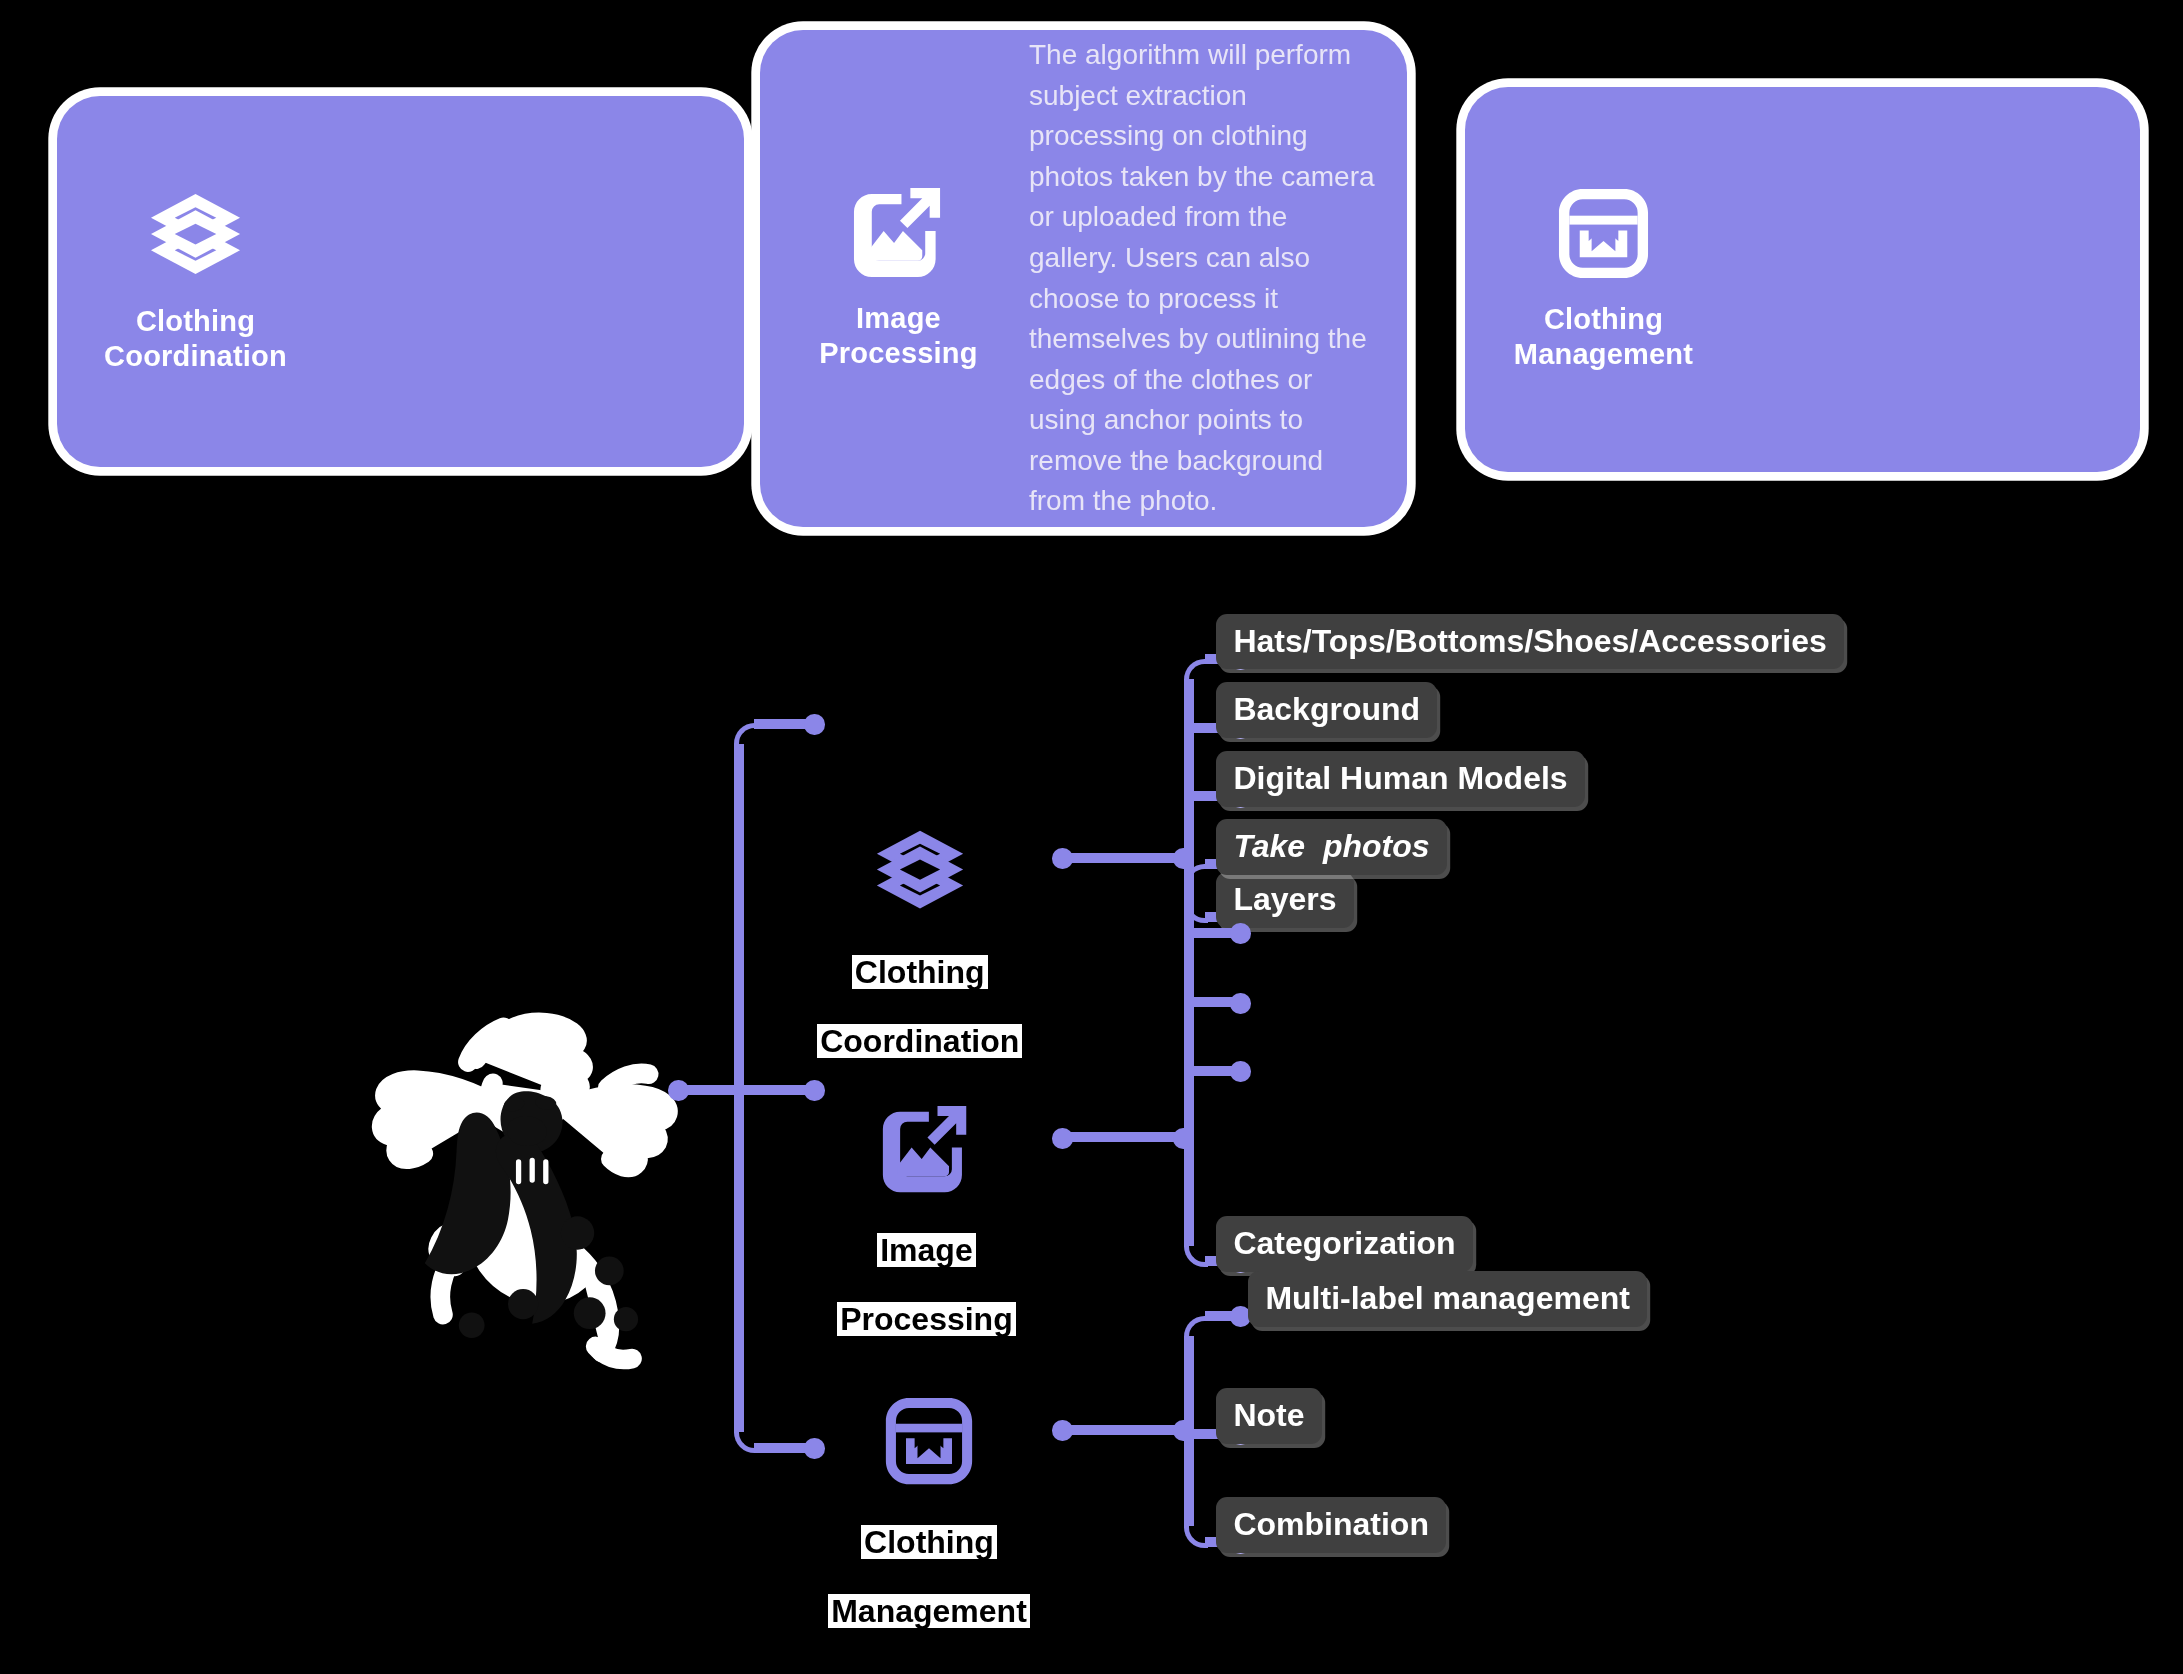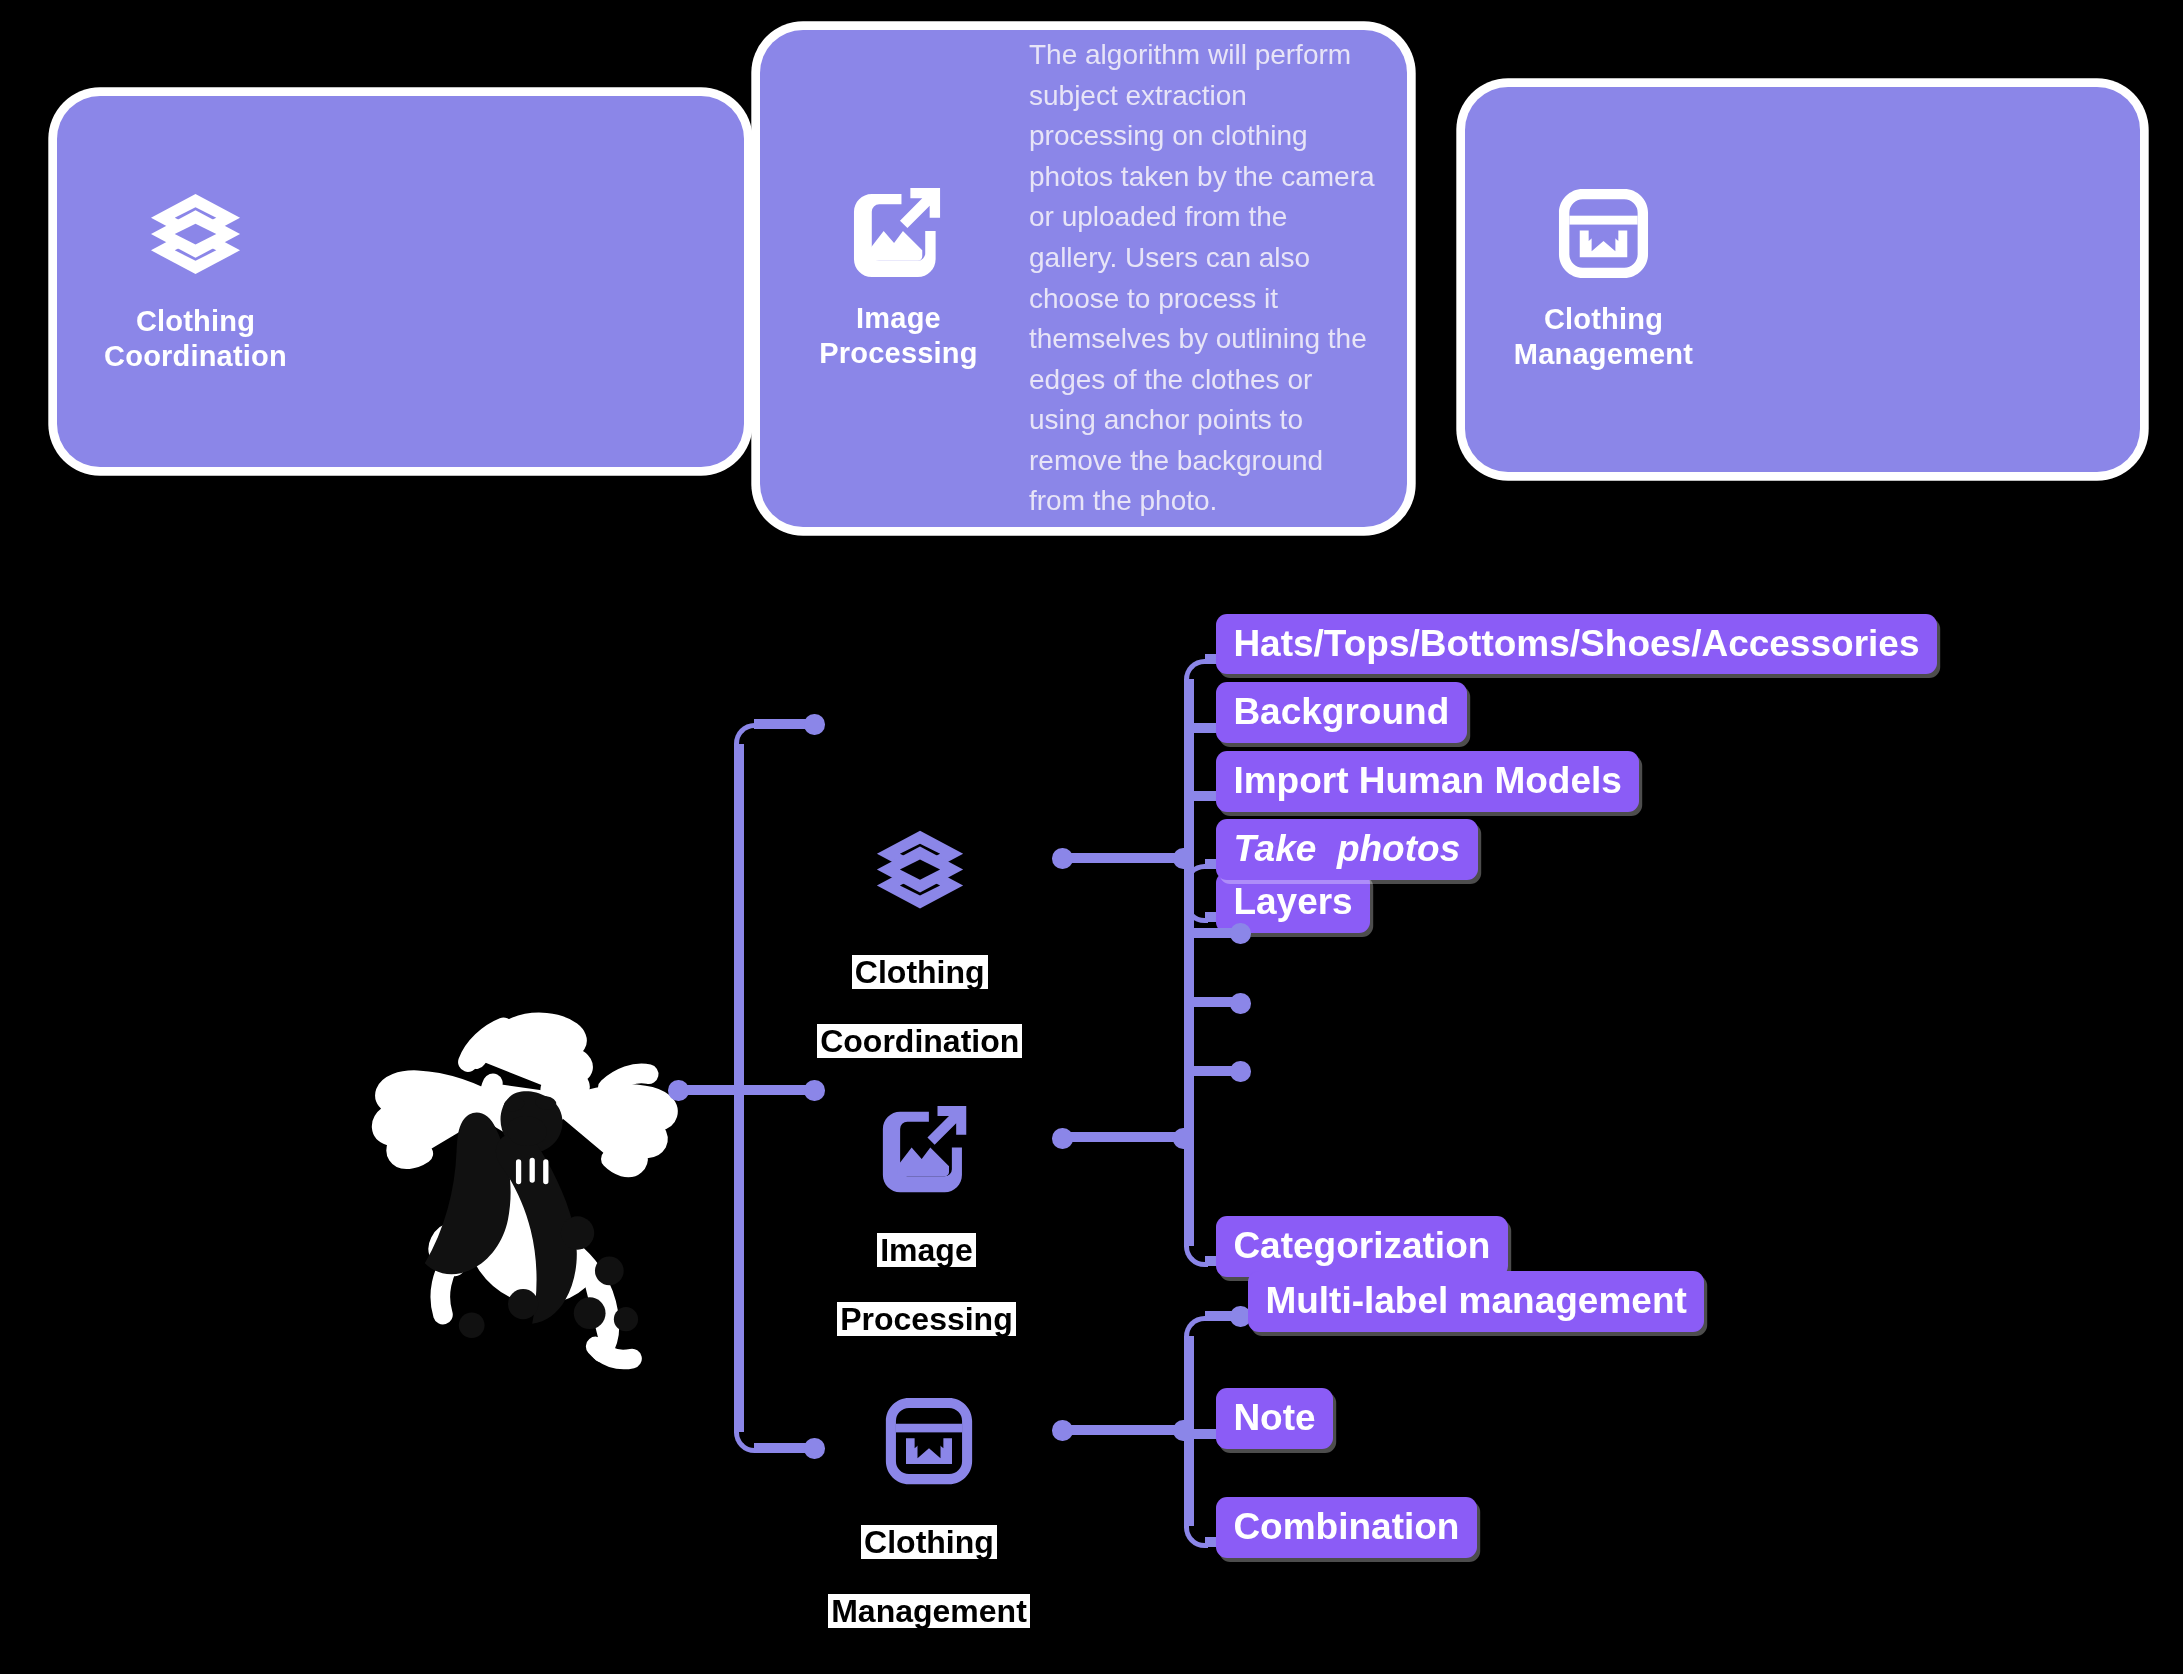--- a/index.html
+++ b/index.html
@@ -68,24 +68,24 @@
   }
   .node-label span{ background:#fff; display:inline-block; padding:0 3.2px; }
 
   #node-coordination{ left:817px; top:209px; }
   #node-processing  { left:837px; top:487px; }
   #node-management  { left:828px; top:779px; }
 
   
   .chip{
     position:absolute;
-    background:#8b5cf6;
+    background:#404040;
     border-radius:11px;
     color:#ffffff;
-    font-size:37px;
+    font-size:32px;
     font-weight:bold;
     line-height:1;
     padding:11px 17.4px 12.6px 17.4px;
     white-space:pre;
     box-shadow:3.2px 4px 0 rgba(255,255,255,.30);
   }
 
   
   .ln{ position:absolute; background:#8b86e8; }
   .dot{ position:absolute; width:20.5px; height:20.5px; border-radius:50%; background:#8b86e8; }
@@ -212,21 +212,21 @@
   <div class="dot" style="left:1230px; top:33px;"></div>
   <div class="ln" style="left:1189px; top:107px; width:54px; height:10.3px;"></div>
   <div class="dot" style="left:1230px; top:102px;"></div>
   <div class="ln" style="left:1189px; top:175px; width:54px; height:10.3px;"></div>
   <div class="dot" style="left:1230px; top:171px;"></div>
   <div class="ln" style="left:1205px; top:296px; width:38px; height:10.3px;"></div>
   <div class="dot" style="left:1230px; top:291px;"></div>
 
   <div class="chip" style="left:1216px; top:-2.4px;">Hats/Tops/Bottoms/Shoes/Accessories</div>
   <div class="chip" style="left:1216px; top:66px;">Background</div>
-  <div class="chip" style="left:1216px; top:135px;">Import Human Models</div>
+  <div class="chip" style="left:1216px; top:135px;">Digital Human Models</div>
   <div class="chip" style="left:1216px; top:256px;">Layers</div>
 
   <div class="node" id="node-processing">
     <svg class="node-icon" viewBox="0 0 64 64">
       <path fill="#8b86e8" d="M14 6h20v7H19a5 5 0 0 0-5 5v28a5 5 0 0 0 5 5h26a5 5 0 0 0 5-5V31h7v19c0 6.6-5.4 12-12 12H14C7.4 62 2 56.6 2 50V18C2 11.4 7.4 6 14 6Z"></path>
       <path fill="#8b86e8" d="M40 2h20v20h-7V14L38 29l-5-5 15-15h-8Z"></path>
       <path fill="#8b86e8" d="M12 44l10-13 7 8 6-8 13 13v4a3 3 0 0 1-3 3H15a3 3 0 0 1-3-3Z"></path>
     </svg>
     <div class="node-label">
       <span>Image</span><br>

